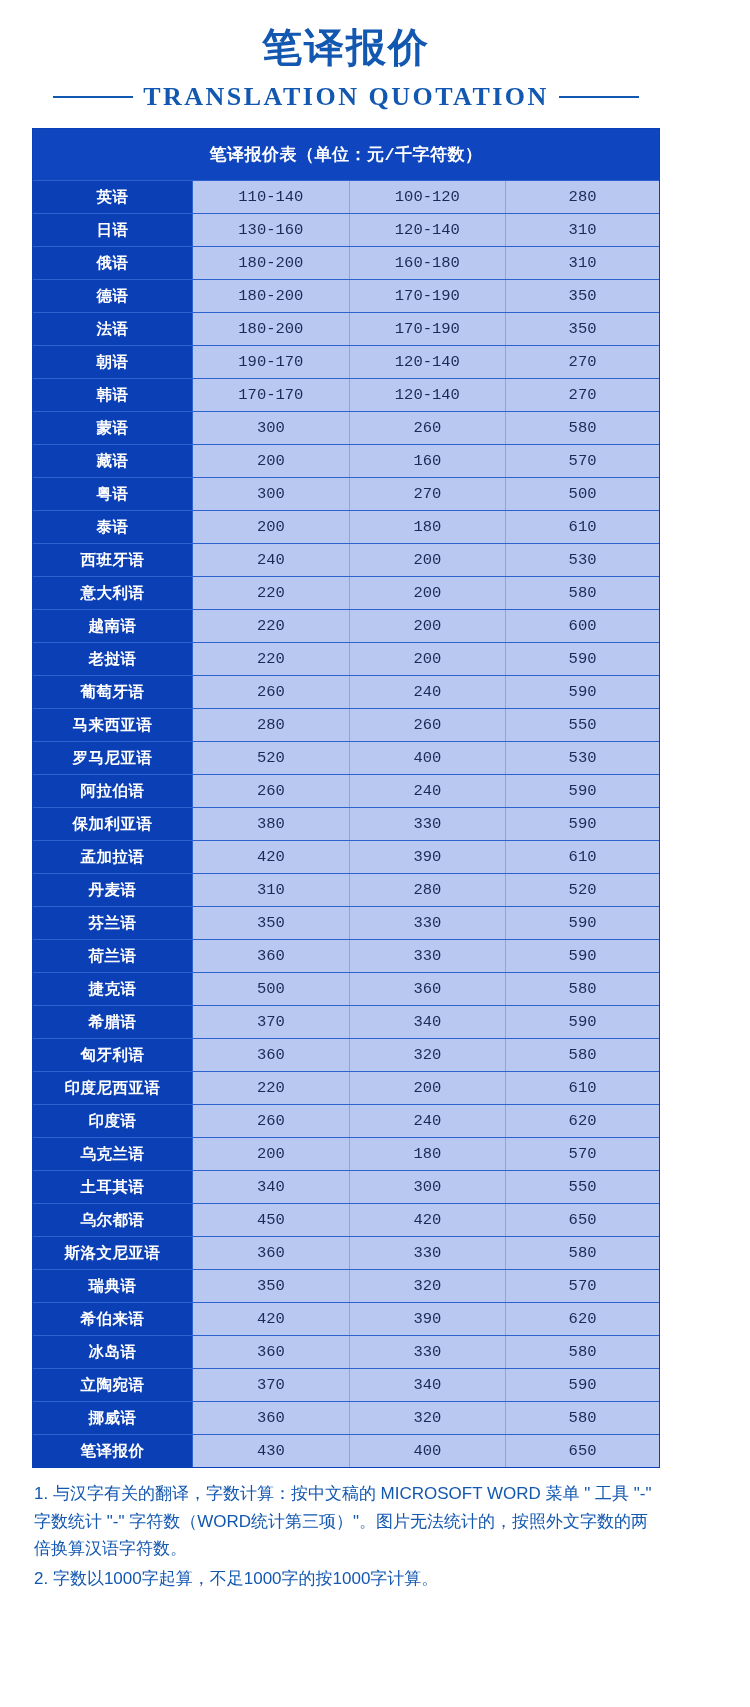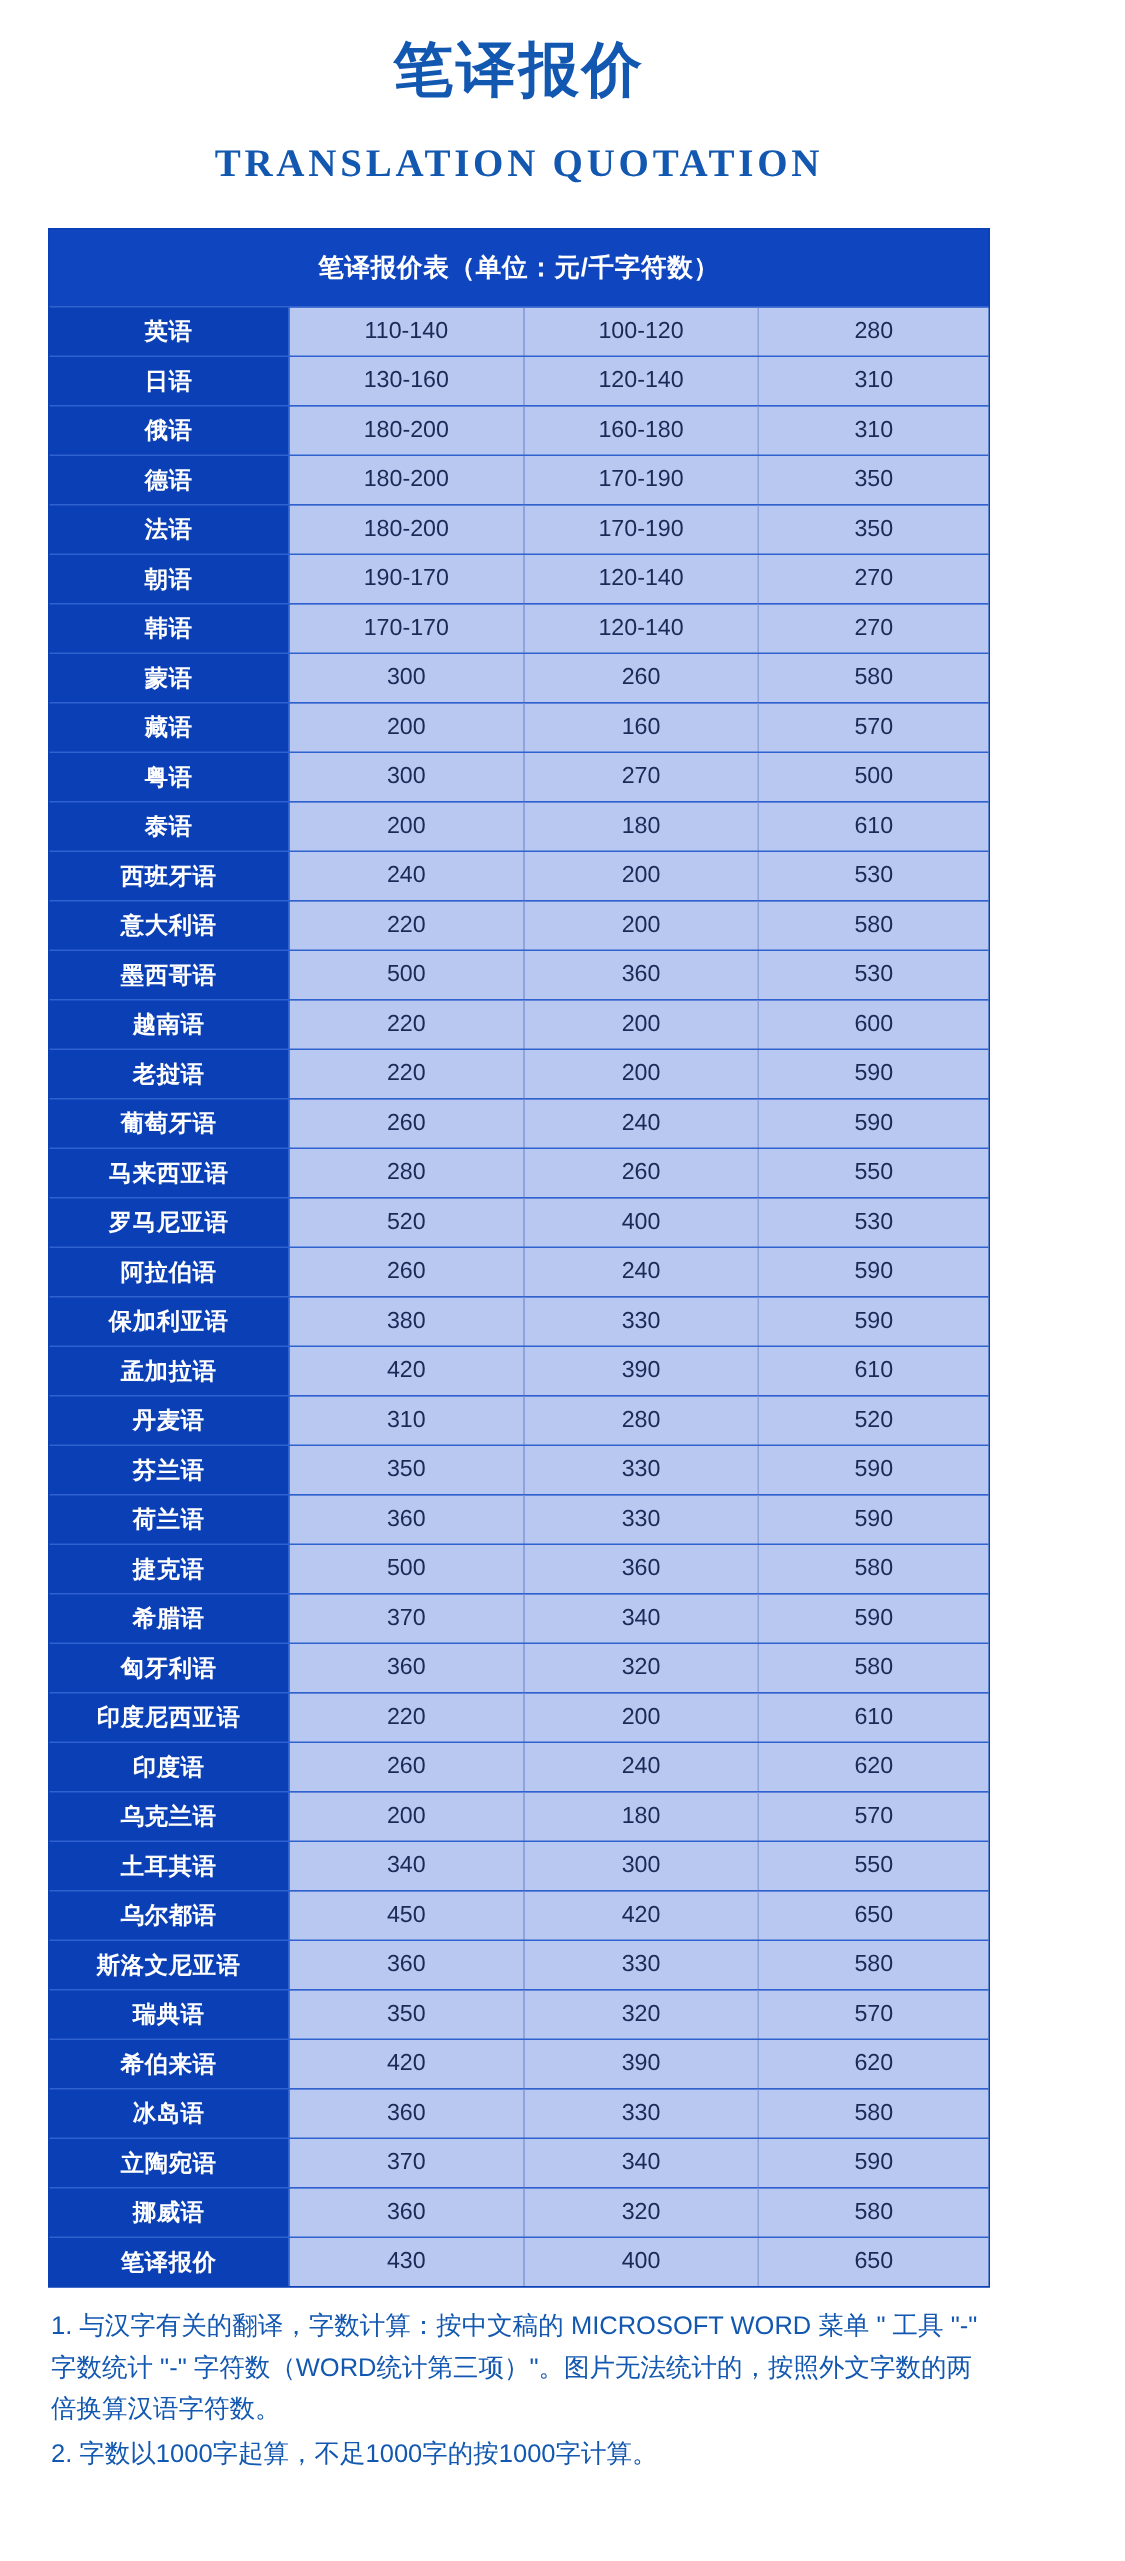--- a/index.html
+++ b/index.html
@@ -32,21 +32,20 @@
     letter-spacing: 2px;
     line-height: 1.25;
   }
   .title-en-wrap {
     display: flex;
     align-items: center;
     justify-content: center;
     gap: 10px;
     margin-top: 10px;
     padding: 0 28px;
-    flex-direction: column;
   }
   .rule {
     flex: 1 1 auto;
     height: 2px;
     background: #1257b0;
     max-width: 80px;
   }
   .title-en {
     font-family: "Liberation Serif", serif;
     font-size: 26px;
@@ -54,20 +53,21 @@
     color: #1257b0;
     letter-spacing: 2.5px;
     white-space: nowrap;
   }
   
   .card {
     margin: 16px 32px 0 32px;
     background: #0b3fb5;
     border: 1px solid #0b3fb5;
     box-sizing: border-box;
+    font-family: Liberation Mono, monospace;
   }
   table.quote {
     width: 100%;
     border-collapse: collapse;
     table-layout: fixed;
   }
   table.quote col.c0 { width: 25.5%; }
   table.quote col.c1 { width: 25.0%; }
   table.quote col.c2 { width: 25.0%; }
   table.quote col.c3 { width: 24.5%; }
@@ -217,26 +217,20 @@
             <td class="val">200</td>
             <td class="val">530</td>
           </tr>
           <tr>
             <td class="lang">意大利语</td>
             <td class="val">220</td>
             <td class="val">200</td>
             <td class="val">580</td>
           </tr>
           <tr>
-            <td class="lang">墨西哥语</td>
-            <td class="val">500</td>
-            <td class="val">360</td>
-            <td class="val">530</td>
-          </tr>
-          <tr>
             <td class="lang">越南语</td>
             <td class="val">220</td>
             <td class="val">200</td>
             <td class="val">600</td>
           </tr>
           <tr>
             <td class="lang">老挝语</td>
             <td class="val">220</td>
             <td class="val">200</td>
             <td class="val">590</td>

